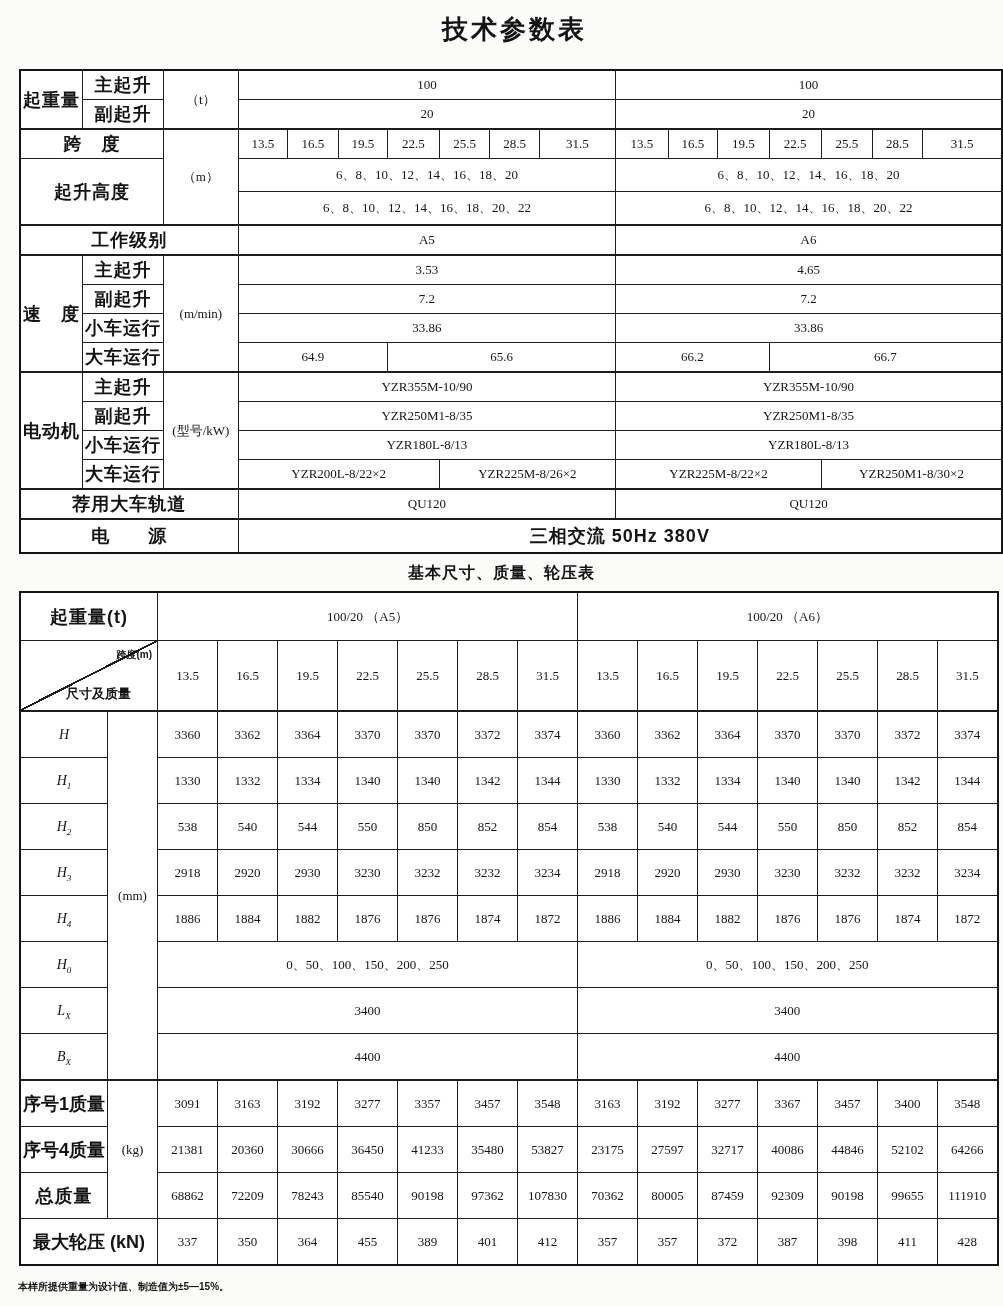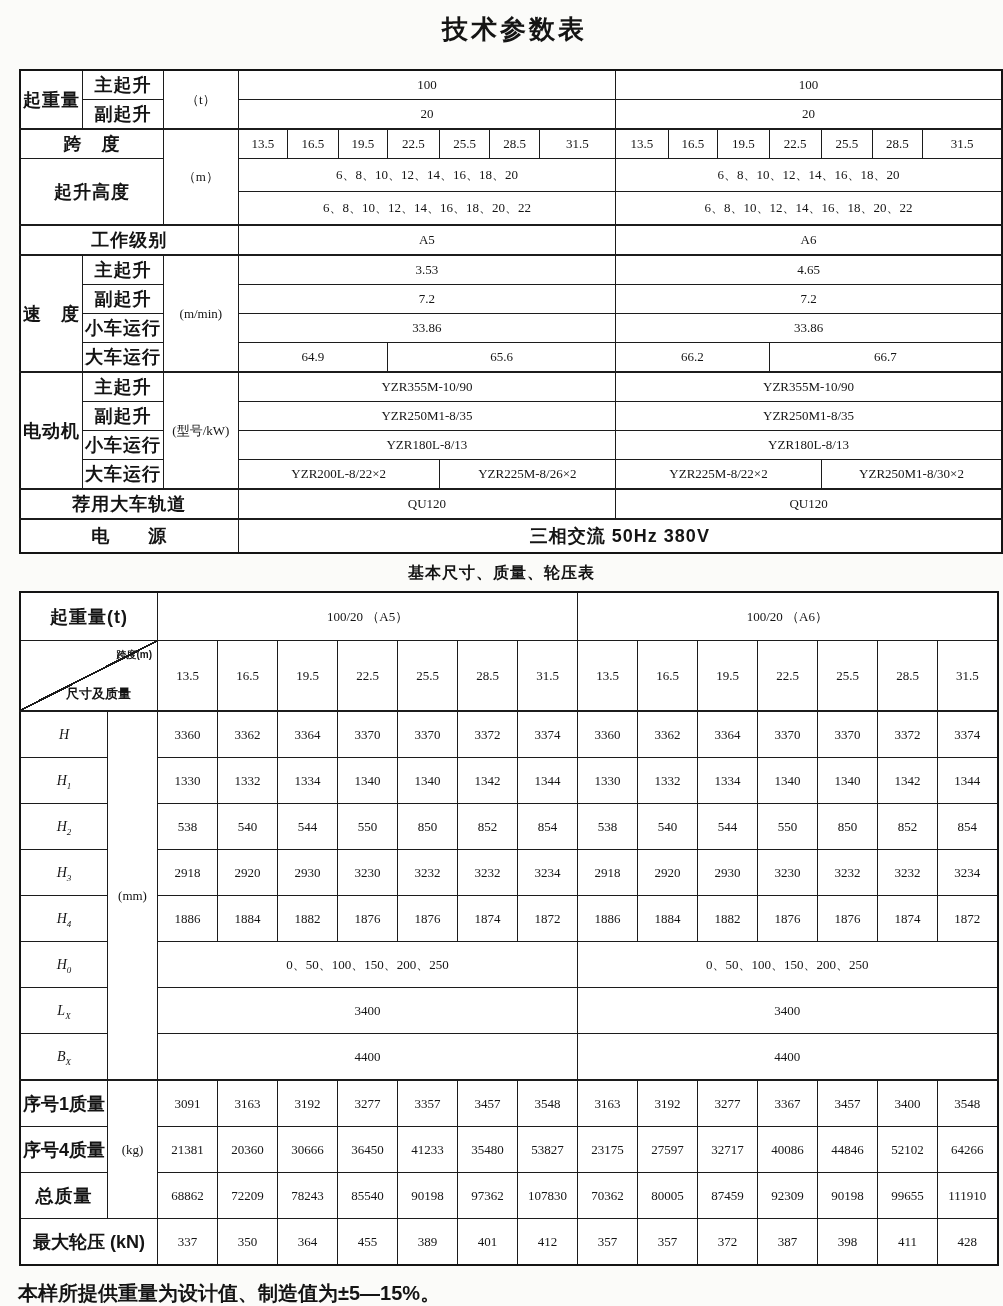--- a/index.html
+++ b/index.html
@@ -53,21 +53,21 @@
   }
   .diag .corner-top{
     position:absolute;top:7px;right:5px;
     font-family:"Liberation Sans","DejaVu Sans",sans-serif;font-weight:bold;font-size:10px;
   }
   .diag .corner-bottom{
     position:absolute;bottom:7px;left:5px;
     font-family:"Liberation Sans","DejaVu Sans",sans-serif;font-weight:bold;font-size:13px;margin-left:40px;
   }
   p.footnote{
-    margin:14px 4px 0 18px;font-size:20px;font-weight:600;
+    margin:14px 4px 0 18px;font-size:10px;font-weight:600;
     font-family:"Liberation Sans","DejaVu Sans",sans-serif;
   }
 </style>
 </head>
 <body>
 
 <div class="page">
 
   <h1 class="title">技术参数表</h1>
 

